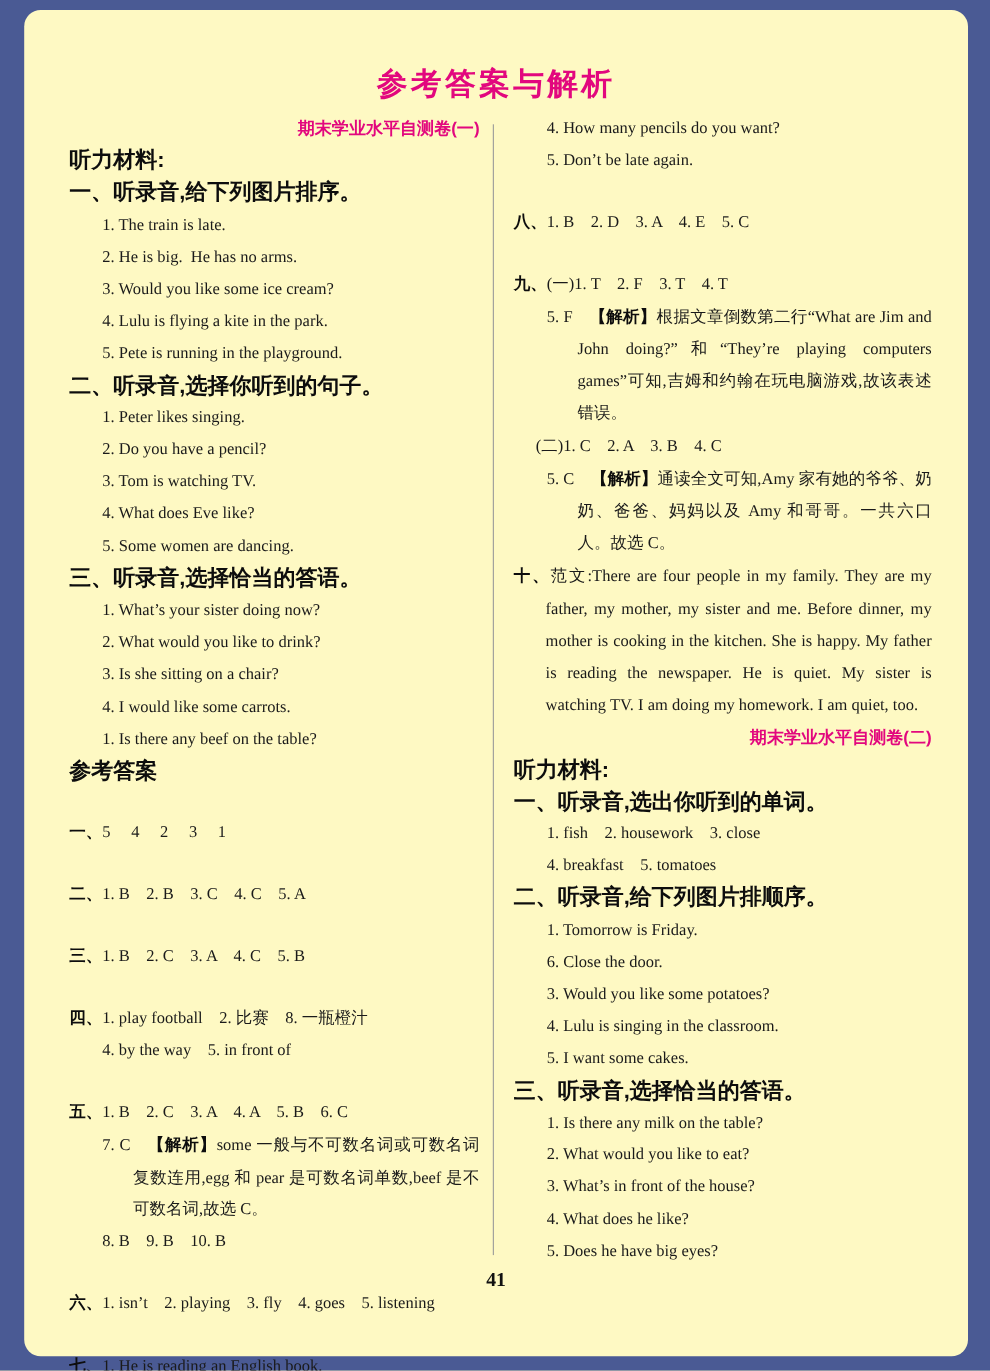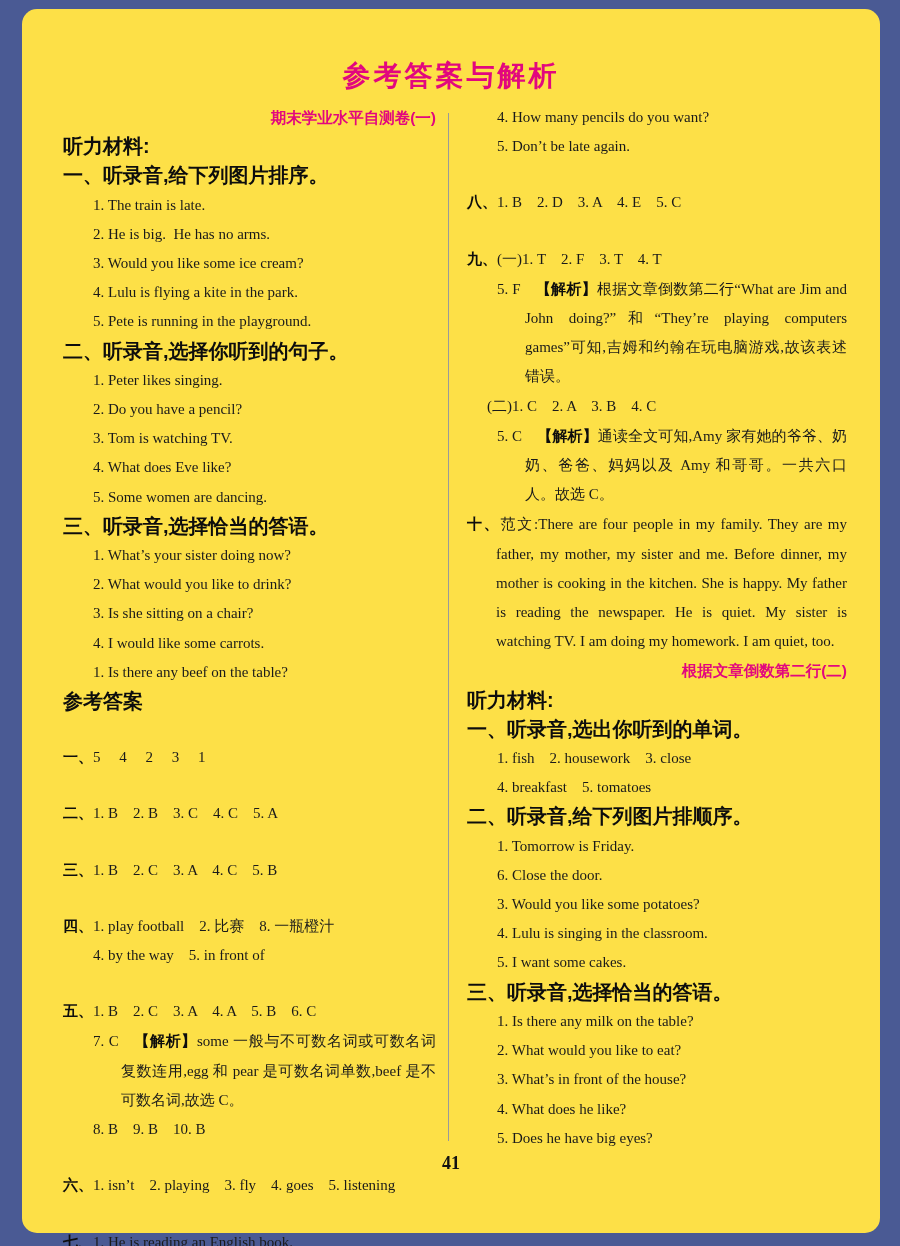--- a/index.html
+++ b/index.html
@@ -4,21 +4,21 @@
 <style>
   html,body { margin:0; padding:0; }
   body {
     width:900px; height:1246px; position:relative;
     background:#4a5a94;
     font-family:"Liberation Serif","DejaVu Serif",serif;
     overflow:hidden;
   }
   .page {
     position:absolute; left:22px; top:9px; width:858px; height:1224px;
-    background:#fde047; border-radius:15px;
+    background:#fef9c3; border-radius:15px;
   }
   .title {
     position:absolute; top:48px; left:0; width:100%;
     text-align:center; font-size:28px; font-weight:bold;
     color:#e2077e; letter-spacing:3px;
     font-family:"Liberation Serif","DejaVu Serif",serif;
   }
   .divider {
     position:absolute; left:426px; top:104px; width:1px; height:1028px;
     background:#9a9a9a;
@@ -92,21 +92,21 @@
     </div>
   <div class="col col-right" id="col-right">
       <p class="item"><span>4. How many pencils do you want?</span></p>
       <p class="item"><span>5. Don’t be late again.</span></p>
       <p class="ans"><span class="lbl">八、</span><span>1. B    2. D    3. A    4. E    5. C</span></p>
       <p class="ans"><span class="lbl">九、</span><span>(一)1. T    2. F    3. T    4. T</span></p>
       <p class="expl"><span>5. F  </span><span class="b">【解析】</span><span>根据文章倒数第二行“What are Jim and John doing?”和“They’re playing computers games”可知,吉姆和约翰在玩电脑游戏,故该表述错误。</span></p>
       <p class="cont20"><span>(二)1. C    2. A    3. B    4. C</span></p>
       <p class="expl"><span>5. C  </span><span class="b">【解析】</span><span>通读全文可知,Amy 家有她的爷爷、奶奶、爸爸、妈妈以及 Amy 和哥哥。一共六口人。故选 C。</span></p>
       <p class="essay"><span class="lbl">十、</span><span>范文:There are four people in my family.  They are my father, my mother, my sister and me.  Before dinner, my mother is cooking in the kitchen.  She is happy.  My father is reading the newspaper.  He is quiet.  My sister is watching TV.  I am doing my homework.  I am quiet, too.</span></p>
-      <p class="pink"><span>根据文章倒数第二行(二)</span></p>
+      <p class="pink"><span>期末学业水平自测卷(二)</span></p>
       <p class="hd"><span>听力材料:</span></p>
       <p class="sec"><span>一、听录音,选出你听到的单词。</span></p>
       <p class="item"><span>1. fish    2. housework    3. close</span></p>
       <p class="item"><span>4. breakfast    5. tomatoes</span></p>
       <p class="sec"><span>二、听录音,给下列图片排顺序。</span></p>
       <p class="item"><span>1. Tomorrow is Friday.</span></p>
       <p class="item"><span>6. Close the door.</span></p>
       <p class="item"><span>3. Would you like some potatoes?</span></p>
       <p class="item"><span>4. Lulu is singing in the classroom.</span></p>
       <p class="item"><span>5. I want some cakes.</span></p>

